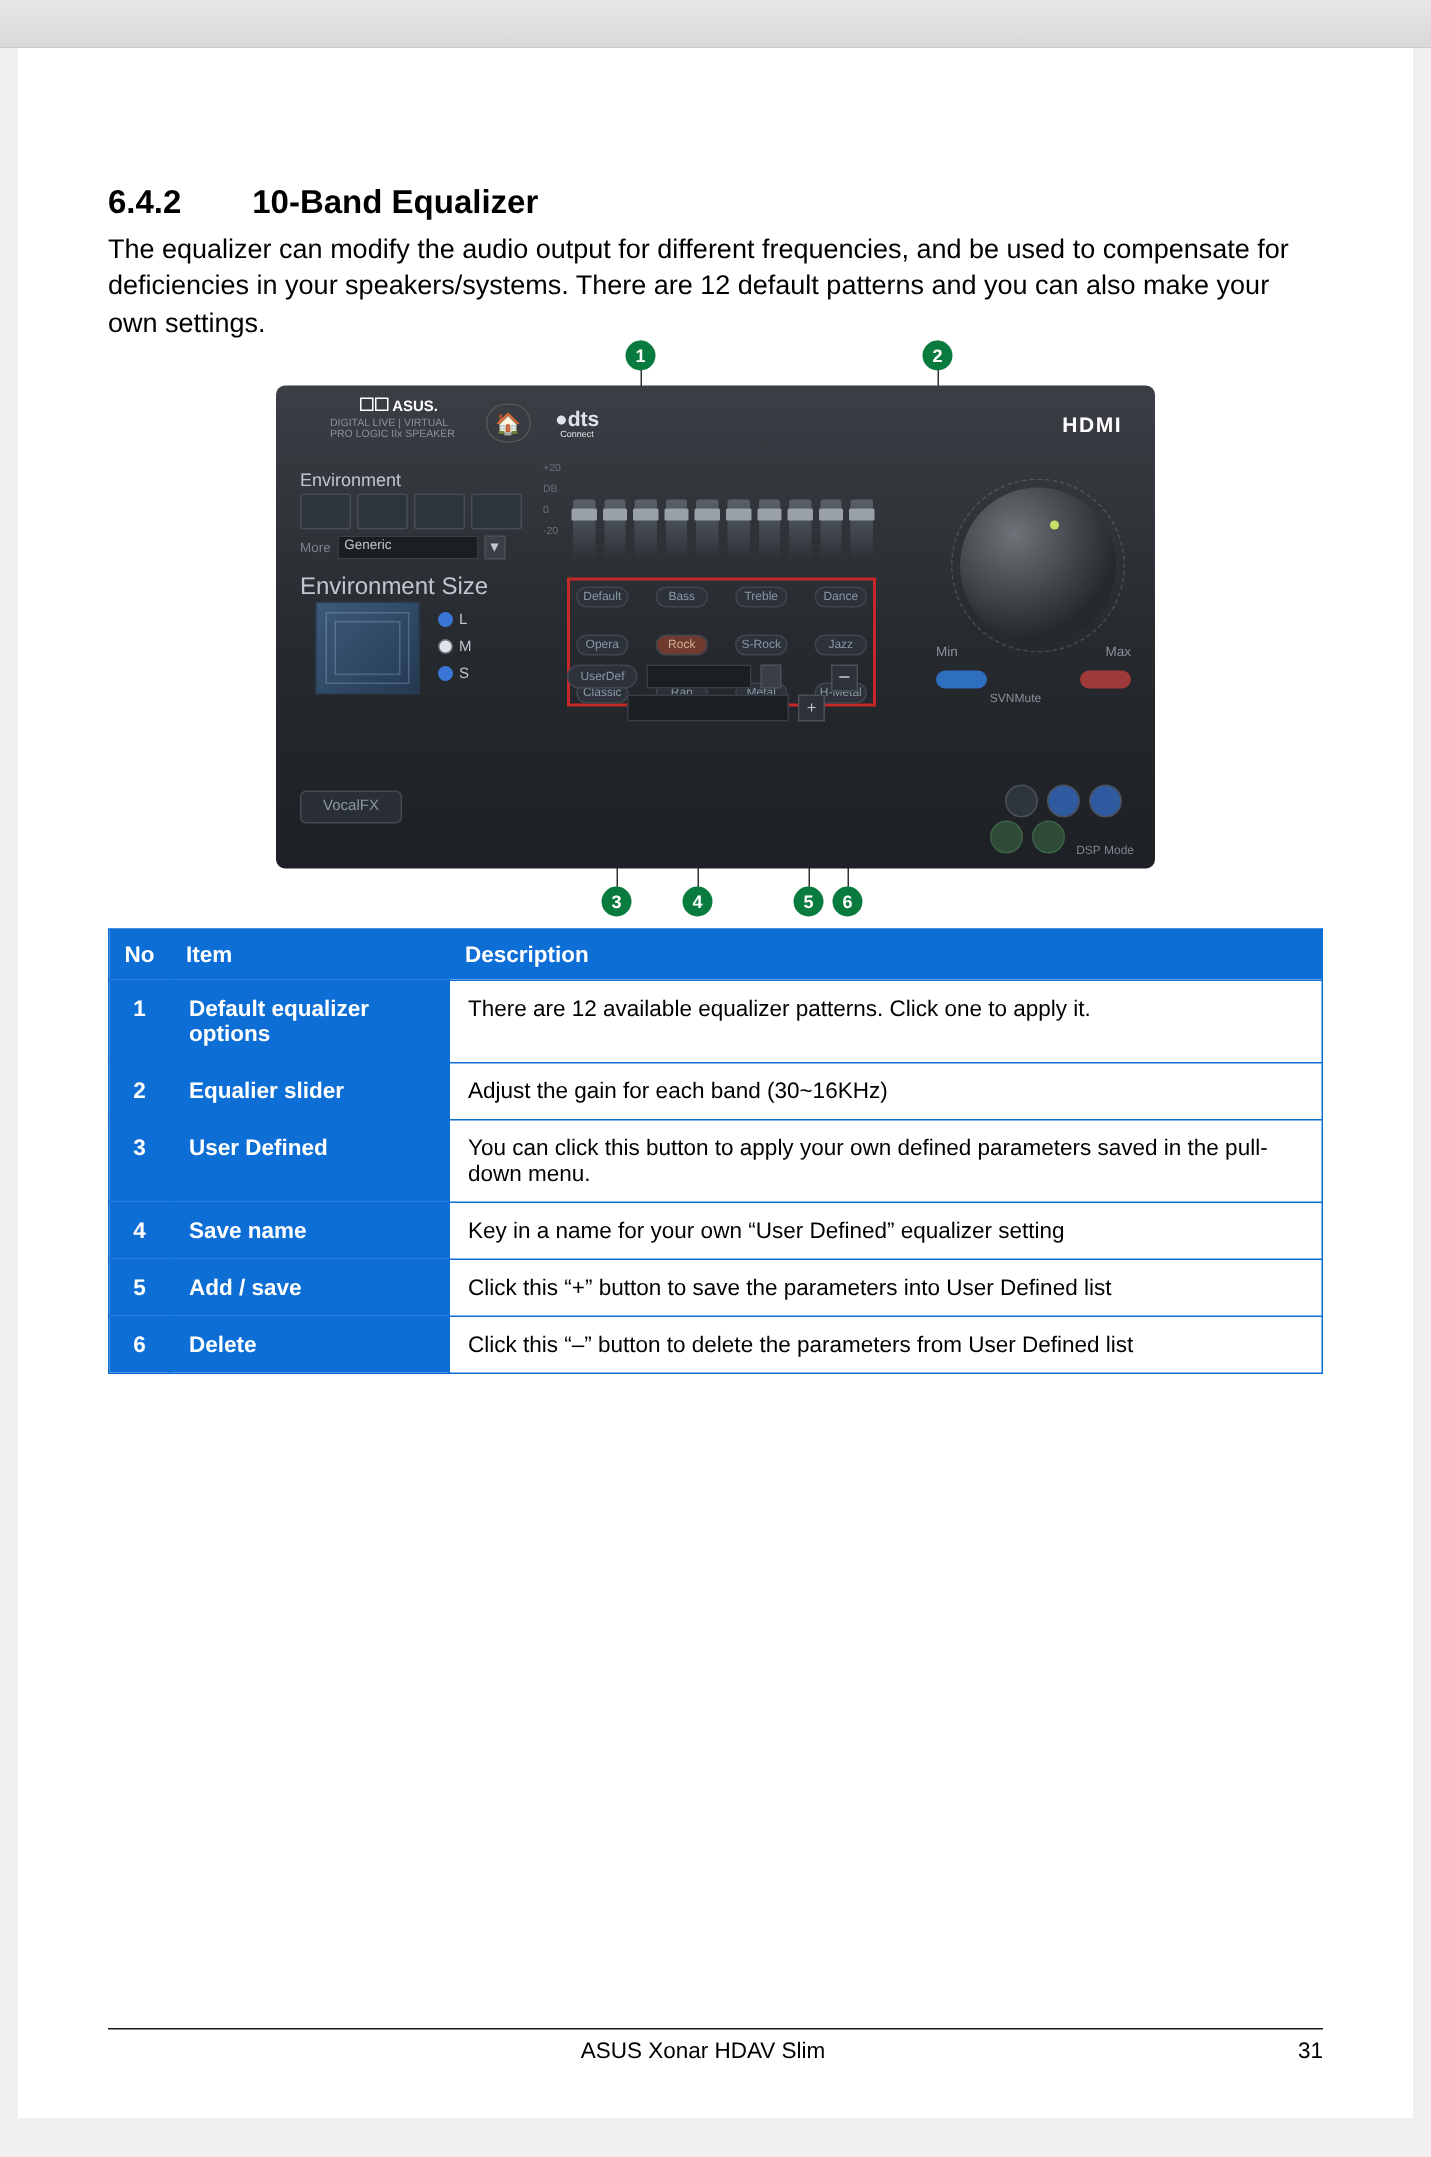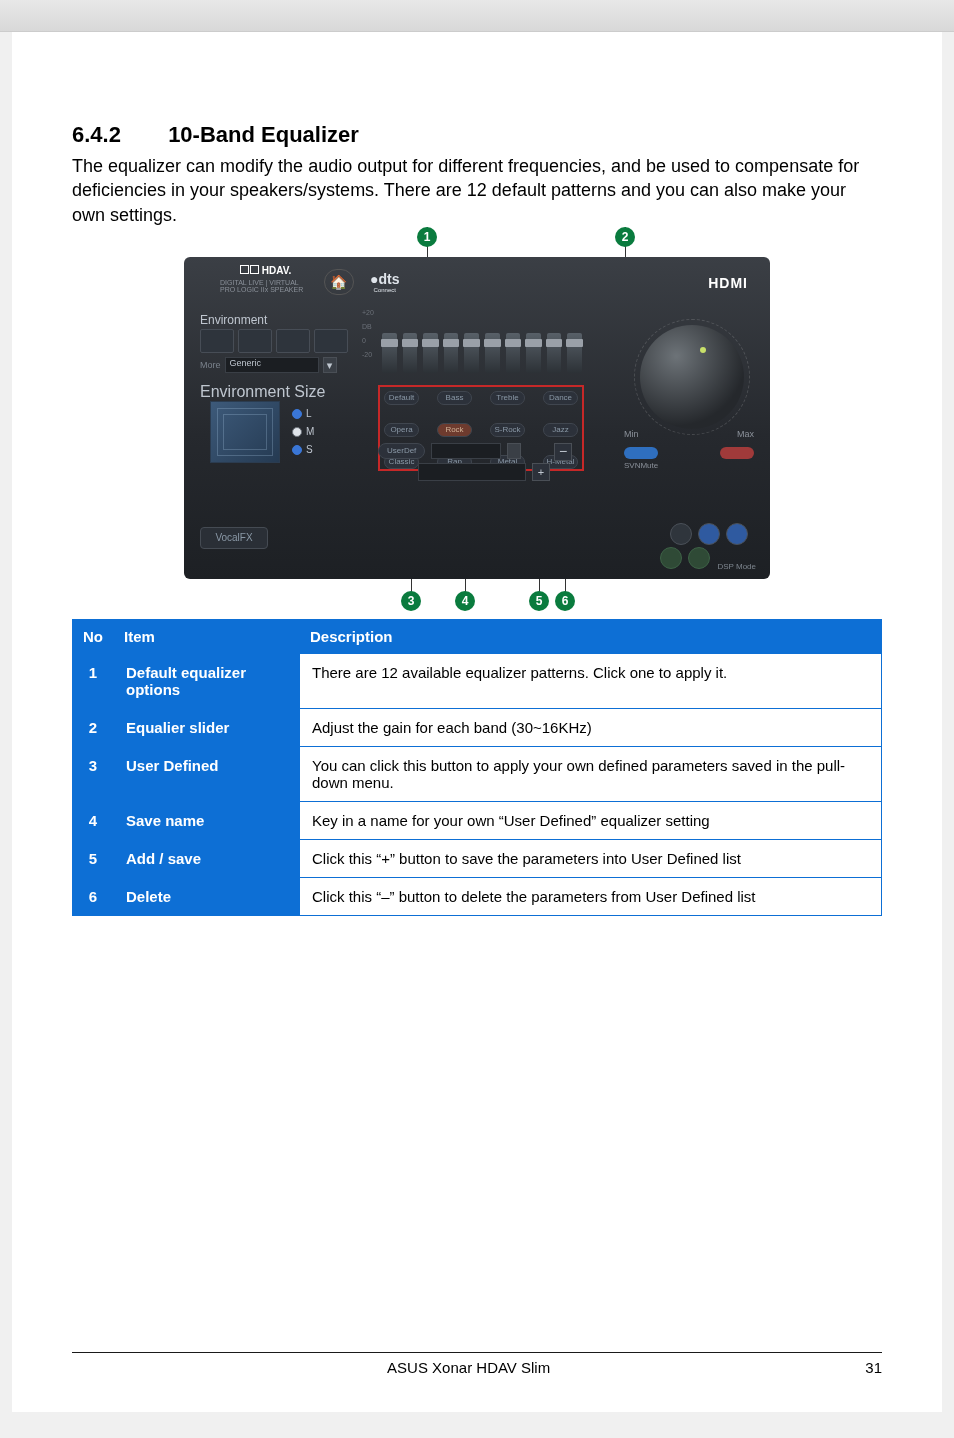--- a/index.html
+++ b/index.html
@@ -87,21 +87,21 @@
   .shot .tabsrow .tab{width:72px;height:22px;background:#2a2f36;border:1px solid #454b53;border-radius:4px;display:flex;align-items:center;justify-content:center;font-size:10px;color:#8a98a6;}
   .shot .tabsrow .tab.active{border-color:#6aa7e6;color:#cfe3f6;}
   .shot .tab2row{position:absolute; top:270px; left:16px;}
   .shot .tab2row .tab{width:68px;height:22px;background:#2a2f36;border:1px solid #454b53;border-radius:4px;display:flex;align-items:center;justify-content:center;font-size:10px;color:#8a98a6;}
   .shot .knob{position:absolute; top:68px; right:26px; width:104px;height:104px;border-radius:50%; background:radial-gradient(circle at 35% 30%, #6d7378, #25282c 70%);}
   .shot .knob::after{content:"";position:absolute;inset:-6px;border-radius:50%;border:1px dashed rgba(255,255,255,.15);}
   .shot .knob-dot{position:absolute; width:6px;height:6px;background:#c8e06a;border-radius:50%; top:22px; left:60px;}
   .shot .minmax{position:absolute; top:172px; right:16px; width:130px; display:flex; justify-content:space-between; font-size:9px; color:#8a9099;}
   .shot .svn-mute{position:absolute; top:190px; right:16px; width:130px; display:flex; justify-content:space-between; align-items:center;}
   .shot .pill{width:34px;height:12px;border-radius:6px;}
-  .shot .svnlbls{position:absolute; top:204px; right:16px; width:130px; display:flex; justify-content:flex-start; font-size:8px;color:#8a9099;}
+  .shot .svnlbls{position:absolute; top:204px; right:28px; width:130px; display:flex; justify-content:center; font-size:8px;color:#8a9099;}
   .shot .icons-row{position:absolute; bottom:34px; right:22px; display:flex; gap:6px;}
   .shot .icons-row span{width:22px;height:22px;border-radius:50%;background:#2f353c;border:1px solid #4a5058;}
   .shot .icons-row2{position:absolute; bottom:10px; right:60px; display:flex; gap:6px;}
   .shot .icons-row2 span{width:22px;height:22px;border-radius:50%;background:#2f4a36;border:1px solid #3d6146;}
   .shot .dsp{position:absolute; bottom:8px; right:14px; font-size:8px; color:#7d858e;}
 
   .callouts .c{position:absolute;width:20px;height:20px;border-radius:50%;background:#0a7b3e;color:#fff;font-size:12px;font-weight:bold;display:flex;align-items:center;justify-content:center;}
   .callouts .top{top:-30px;}
   .callouts .bot{bottom:-32px;}
   .callouts .line{position:absolute;width:1px;background:#333;}
@@ -144,21 +144,21 @@
       <div class="c bot" style="left:271px;">4</div>
       <div class="line lb" style="left:355px;"></div>
       <div class="c bot" style="left:345px;">5</div>
       <div class="line lb" style="left:381px;"></div>
       <div class="c bot" style="left:371px;">6</div>
     </div>
 
     <div class="shot">
       <div class="logo">
         <span style="display:inline-block;width:9px;height:9px;border:1px solid #fff;margin-right:1px;"></span><span style="display:inline-block;width:9px;height:9px;border:1px solid #fff;"></span>
-        <span>HDAV.</span>
+        <span>ASUS.</span>
       </div>
       <div class="tabs-tiny">
         <span>DIGITAL LIVE</span> | <span>VIRTUAL</span><br>
         <span>PRO LOGIC IIx   SPEAKER</span>
       </div>
       <div class="home-ico">🏠</div>
       <div class="dts">●<b>dts</b><small>Connect</small></div>
       <div class="hdmi">HDMI</div>
 
       <div class="env-label">Environment</div>

